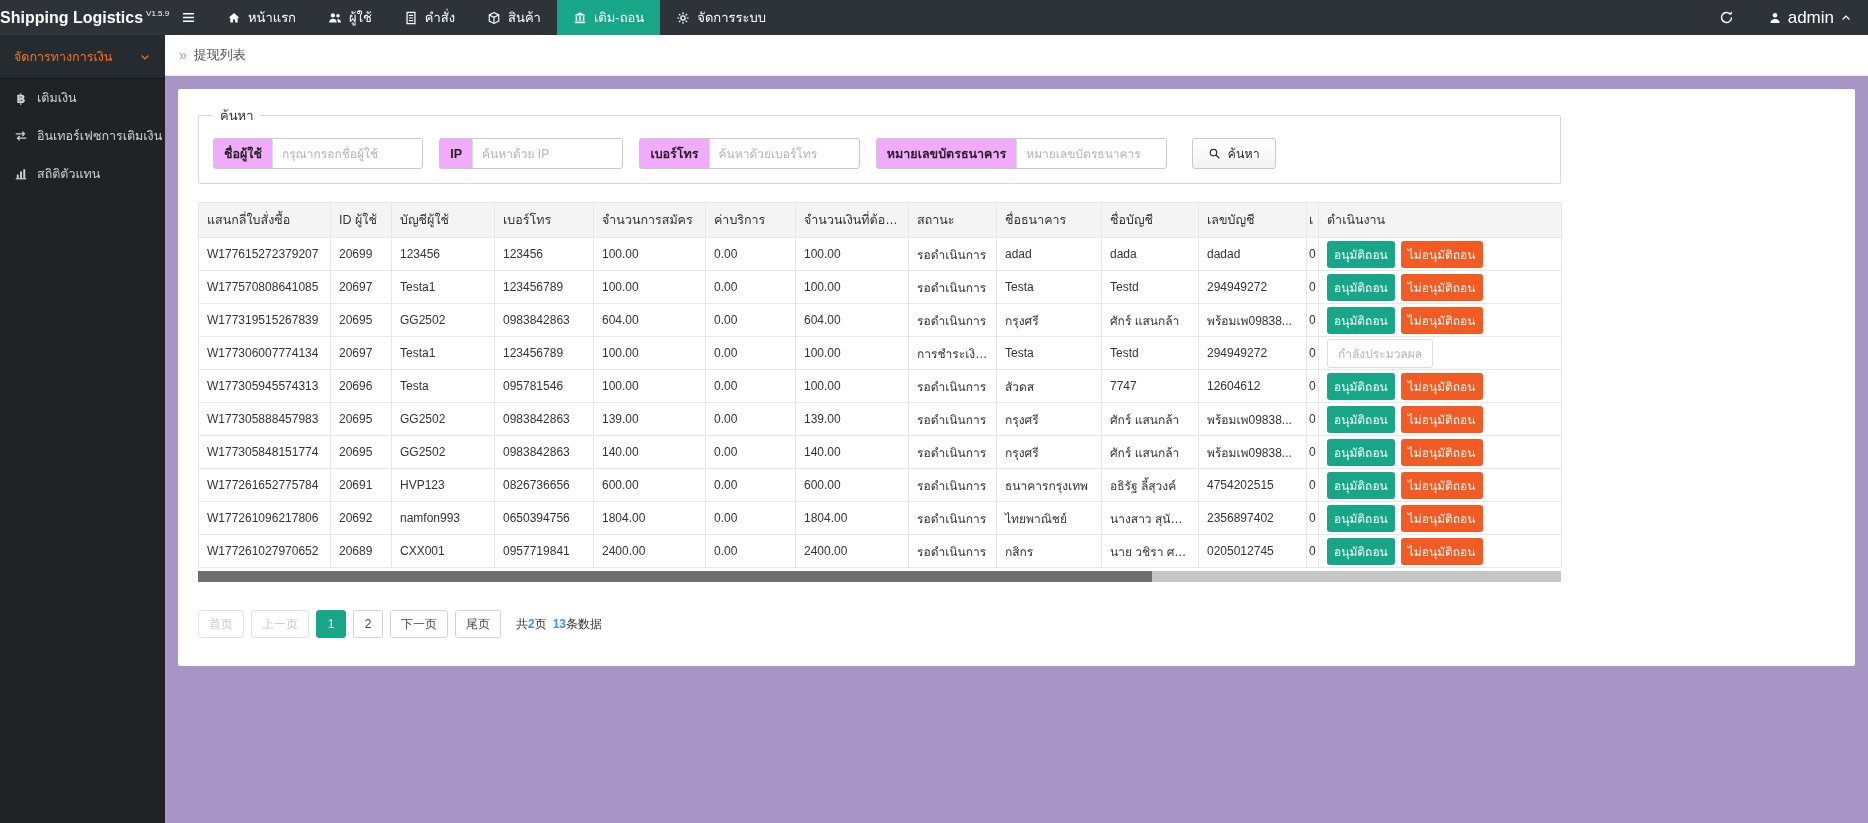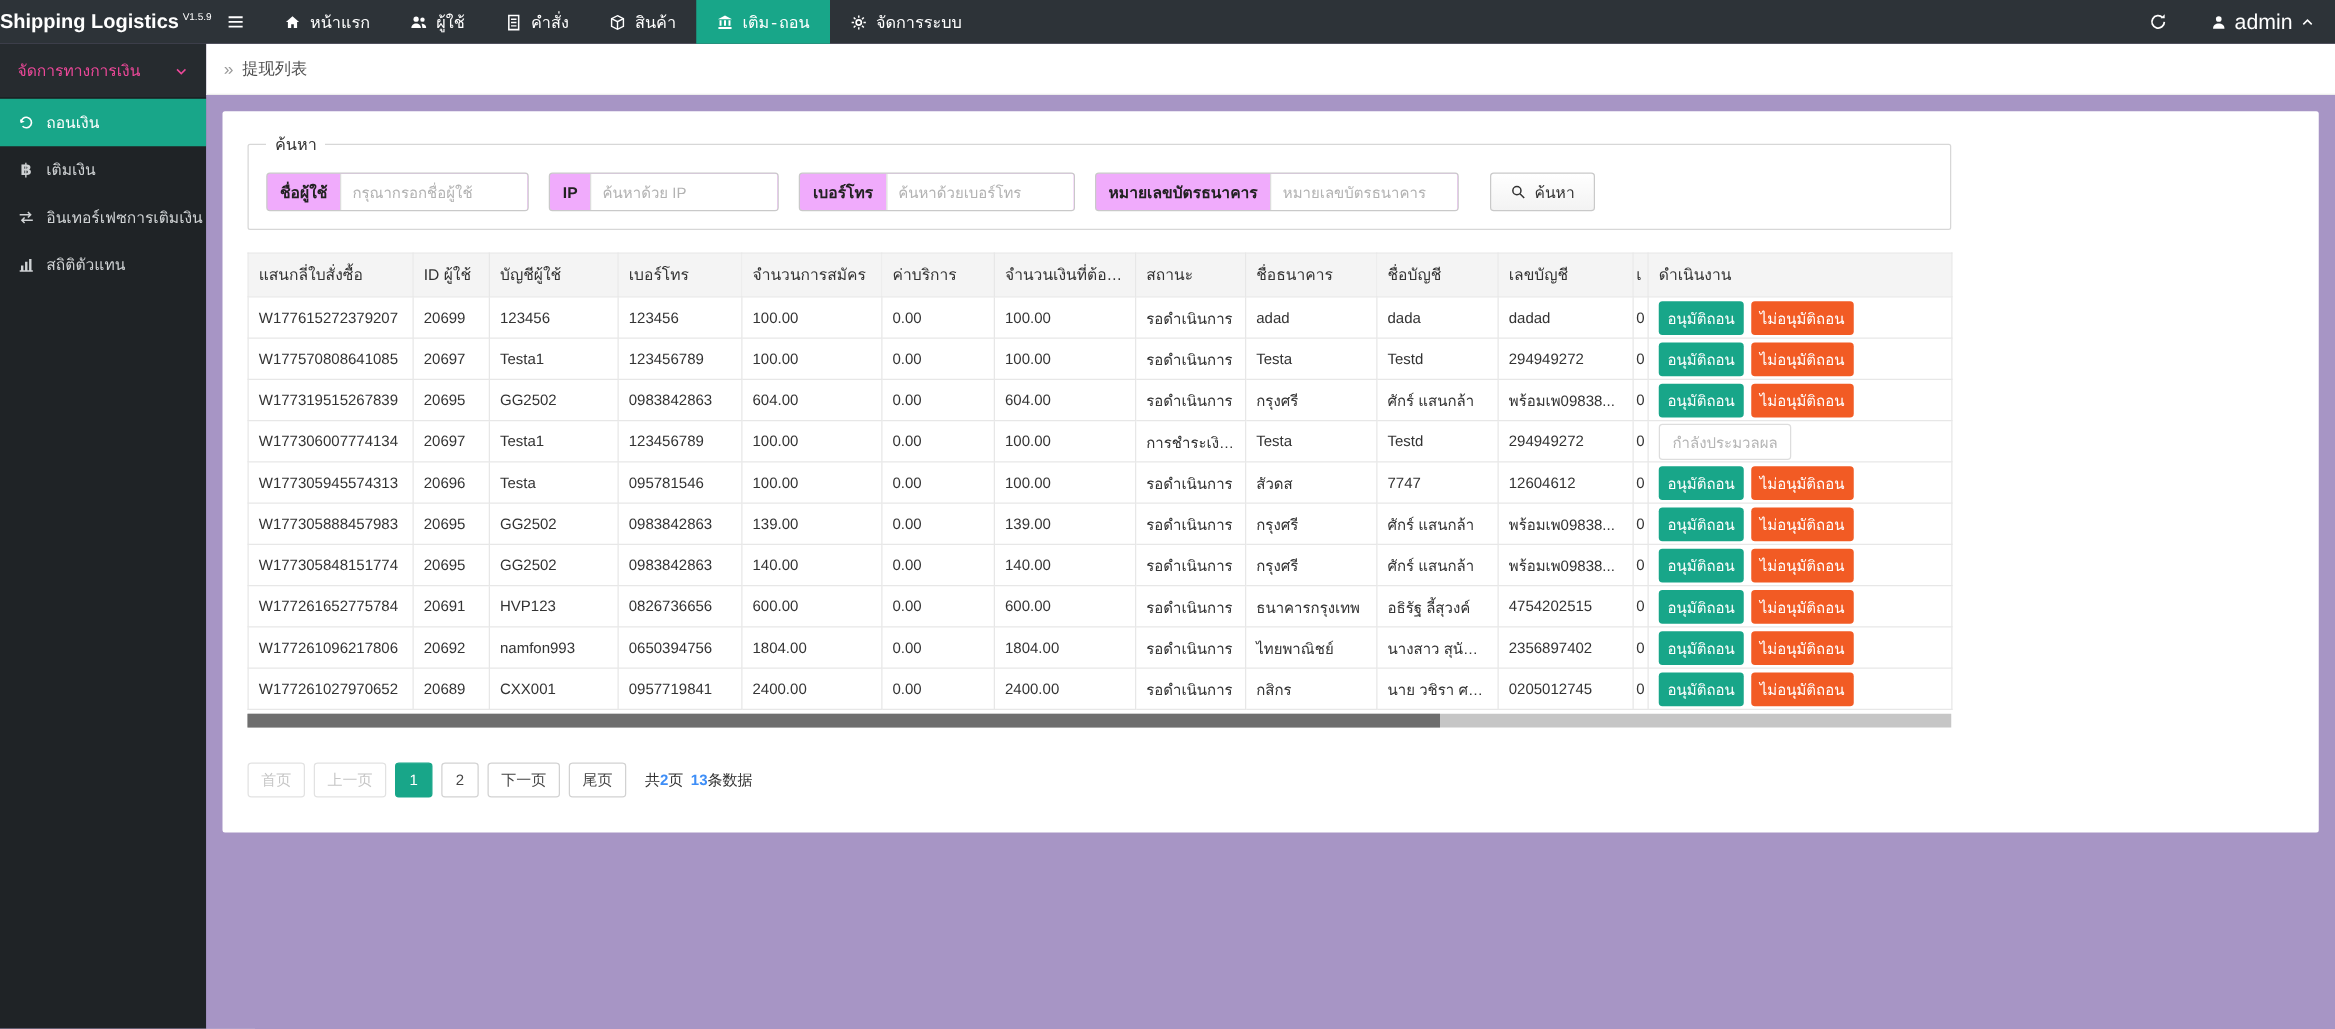--- a/index.html
+++ b/index.html
@@ -13,29 +13,29 @@
 
   
   .topbar { position:absolute; top:0; left:0; width:1868px; height:35px;
     background:#2d3338; color:#fff; display:flex; align-items:stretch; z-index:5; }
   .logo { width:165px; display:flex; align-items:center; 
     font-size:16px; font-weight:bold; white-space:nowrap; }
   .logo sup { font-size:8px; margin-left:3px; font-weight:normal; position:relative; top:-4px; }
   .hamburger { width:46px; display:flex; align-items:center; justify-content:center; cursor:pointer; }
   .nav-item { display:flex; align-items:center; gap:7px; padding:0 16px;
     font-size:13px; cursor:pointer; white-space:nowrap; }
-  .nav-item.active { background:#18a689;font-family:Liberation Mono, monospace; }
+  .nav-item.active { background:#18a689; }
   .topbar-right { margin-left:auto; display:flex; align-items:center; gap:34px; padding-right:16px; }
   .user-menu { display:flex; align-items:center; gap:6px; cursor:pointer; font-size:17px; }
 
   
   .sidebar { position:absolute; top:35px; left:0; width:165px; height:788px;
     background:#1f2326; color:#d6d9da; }
   .side-group { height:44px; display:flex; align-items:center; justify-content:space-between;
-    padding:0 14px; font-size:12.5px; color:#ec4899; background:#262b2f;
+    padding:0 14px; font-size:12.5px; color:#f97316; background:#262b2f;
     border-bottom:1px solid #15181a; cursor:pointer;font-family:Liberation Serif, serif; }
   .side-item { height:38px; display:flex; align-items:center; gap:9px; padding:0 14px;
     font-size:12.5px; cursor:pointer; color:#cfd2d4; white-space:nowrap; }
   .side-item.active { background:#18a689; color:#fff; }
   .baht-glyph { font-weight:bold; font-size:13px; width:14px; text-align:center; }
 
   
   .main { position:absolute; left:165px; top:35px; width:1703px; height:788px; }
   .breadcrumb-bar { height:41px; background:#fff; display:flex; align-items:center;
     padding:0 14px; gap:7px; border-bottom:1px solid #ececec; }
@@ -188,29 +188,20 @@
 </div>
 
 <div class="sidebar">
   <div class="side-group">
     <span>จัดการทางการเงิน</span>
     <span class="icon">
       <svg viewBox="0 0 16 16" width="12" height="12">
           <path d="M3.5 6l4.5 4.5L12.5 6" fill="none" stroke="currentColor" stroke-width="1.6"></path>
         </svg>
     </span>
-  </div>
-  <div class="side-item active">
-    <span class="icon">
-      <svg viewBox="0 0 16 16" width="14" height="14">
-          <path d="M3.2 8a4.8 4.8 0 1 1 1.4 3.4" fill="none" stroke="currentColor" stroke-width="1.5"></path>
-          <path d="M2.2 5l1 3.4 3.4-1z" fill="currentColor"></path>
-        </svg>
-    </span>
-    <span>ถอนเงิน</span>
   </div>
   <div class="side-item">
     <span class="baht-glyph">฿</span>
     <span>เติมเงิน</span>
   </div>
   <div class="side-item">
     <span class="icon">
       <svg viewBox="0 0 16 16" width="14" height="14">
           <path d="M2 5.5h9.5M9.5 3L12 5.5 9.5 8" fill="none" stroke="currentColor" stroke-width="1.4"></path>
           <path d="M14 10.5H4.5M6.5 8L4 10.5 6.5 13" fill="none" stroke="currentColor" stroke-width="1.4"></path>

